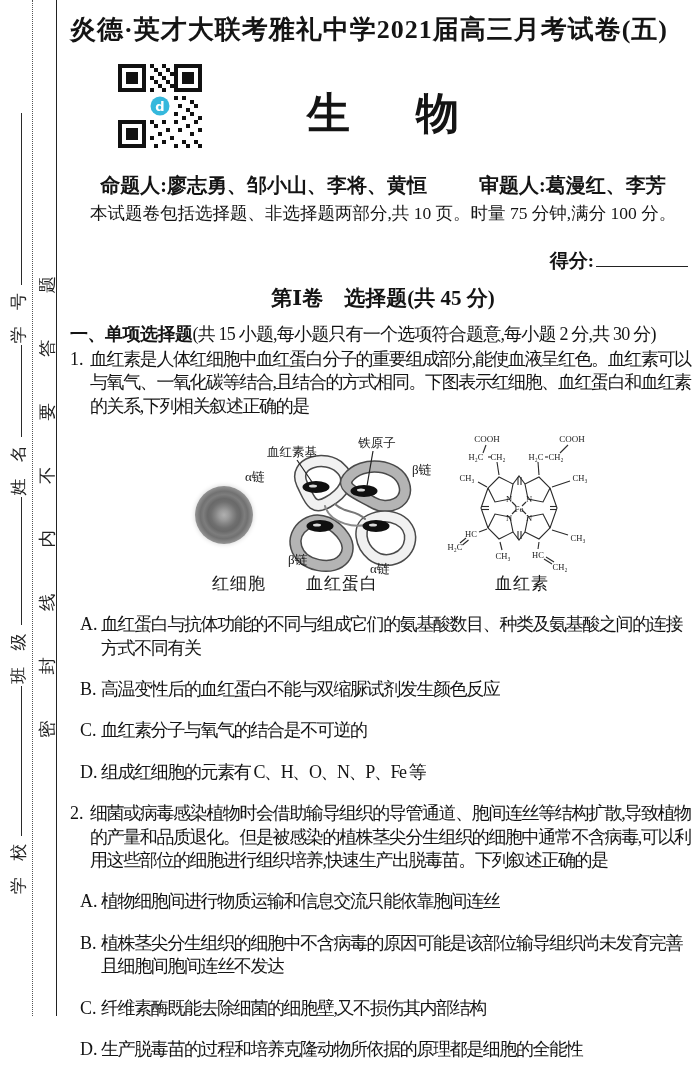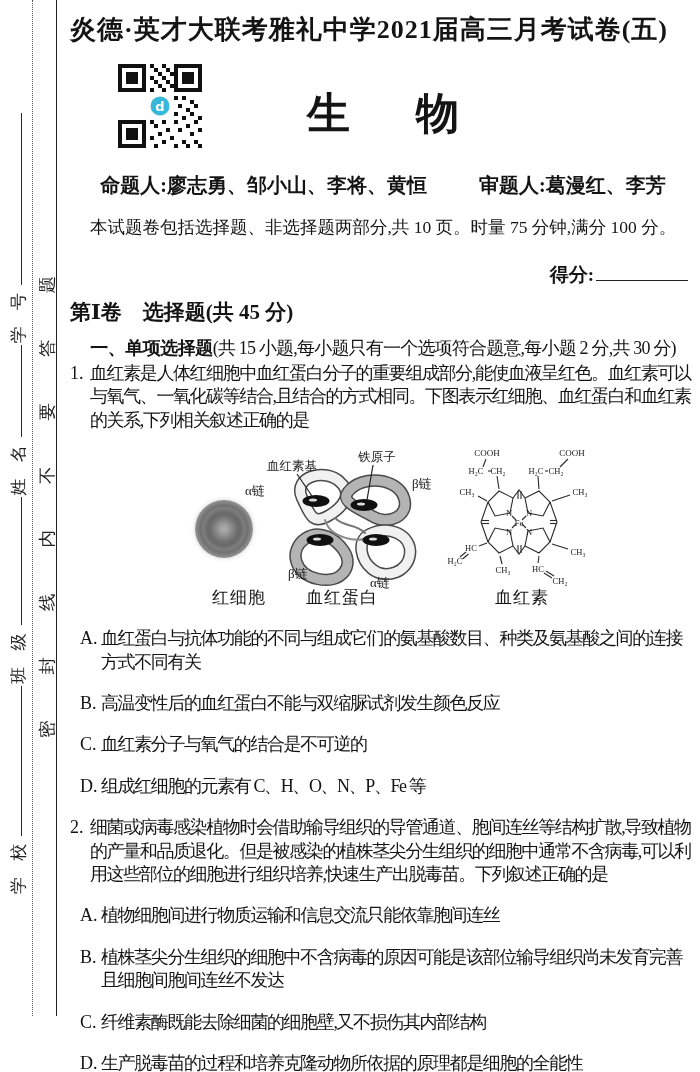--- a/index.html
+++ b/index.html
@@ -22,27 +22,27 @@
   
   .content{position:absolute;left:70px;top:0;width:626px;}
   .exam-title{margin:12px 0 0;text-align:left;font-size:26px;font-weight:bold;
               line-height:36px;letter-spacing:1px;}
   .subject-row{position:relative;height:94px;margin-top:10px;}
   .qr{position:absolute;left:48px;top:6px;}
   .subject{position:absolute;left:0;right:0;top:32px;display:flex;justify-content:center;
            gap:66px;font-size:43px;font-weight:bold;line-height:48px;}
   .setters-row{margin-top:20px;display:flex;justify-content:center;gap:52px;
                font-weight:bold;font-size:20px;line-height:27px;}
-  .instructions{margin:16px 0 0;text-align:center;font-size:17.5px;line-height:24px;}
+  .instructions{margin:2px 0 0;text-align:center;font-size:17.5px;line-height:24px;}
   .score-row{margin-top:22px;text-align:right;padding-right:8px;font-size:19px;
              font-weight:bold;line-height:27px;}
   .score-blank{display:inline-block;width:92px;height:14px;border-bottom:1.4px solid #222;margin-left:2px;}
-  .part-title{margin:9px 0 0;text-align:left;font-size:21px;font-weight:bold;line-height:31px;
+  .part-title{margin:9px 0 0;text-align:center;font-size:21px;font-weight:bold;line-height:31px;
               font-family:"Liberation Serif","DejaVu Serif","DejaVu Sans",serif;}
-  .subsection{margin-top:9px;font-size:18px;line-height:23px;letter-spacing:-0.8px;text-align:center;}
+  .subsection{margin-top:9px;font-size:18px;line-height:23px;letter-spacing:-0.8px;}
   .subsection b{letter-spacing:-0.5px;}
   .question{margin-top:2px;padding-left:20px;text-indent:-20px;font-size:18px;
             line-height:23.4px;letter-spacing:-1.4px;}
   .mt11{margin-top:11px}.mt10{margin-top:10px}
   .qnum{display:inline-block;width:20px;text-indent:0;letter-spacing:0;}
   .opt{margin-left:10px;padding-left:21px;text-indent:-21px;font-size:18px;
        line-height:23.4px;letter-spacing:-1.4px;}
   .optlabel{display:inline-block;width:21px;text-indent:0;letter-spacing:0;}
 
   

